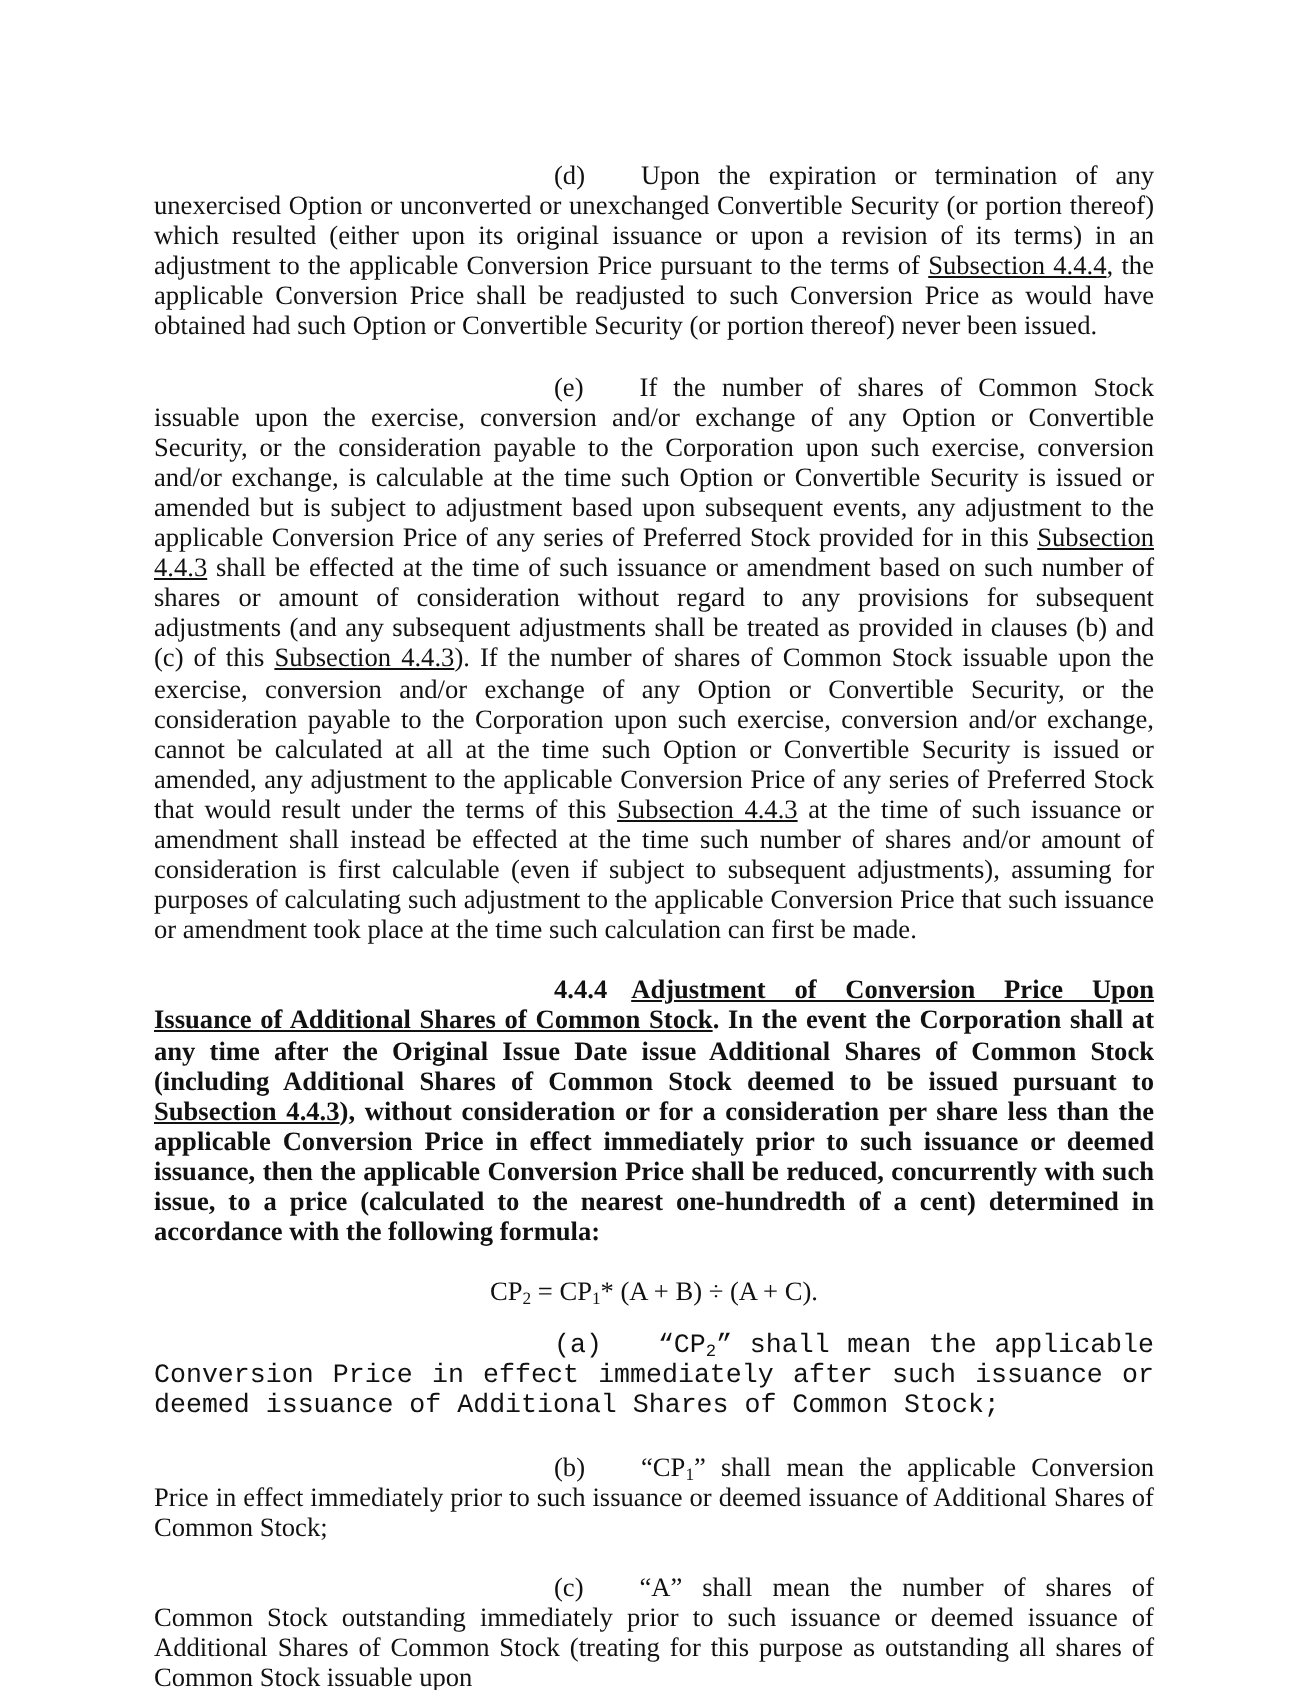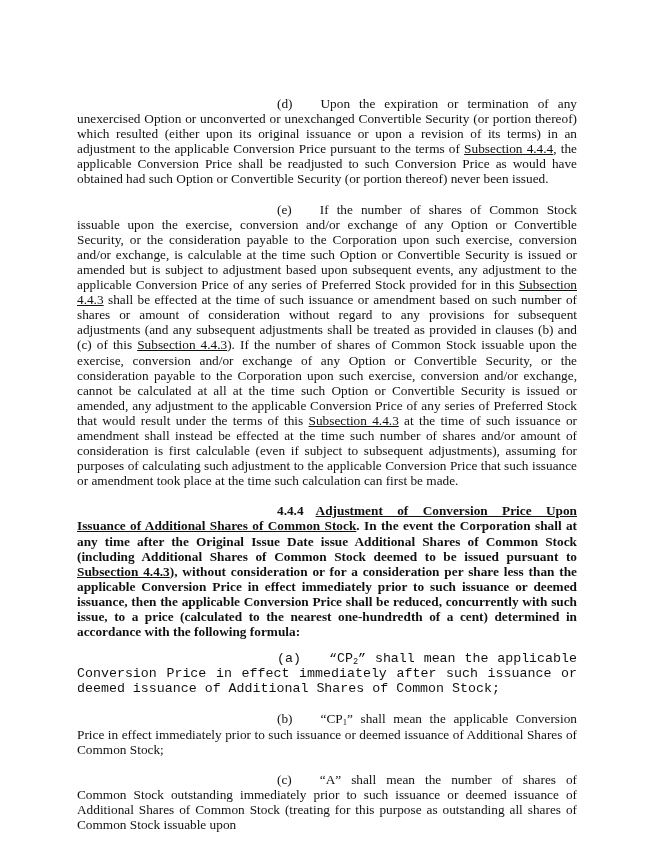--- a/index.html
+++ b/index.html
@@ -2,21 +2,21 @@
 <html><head>
 <meta charset="utf-8">
 <style>
   html, body { margin:0; padding:0; background:#ffffff; }
   body { width:653px; height:845px; overflow:hidden; position:relative; }
   .page { position:absolute; left:77px; top:80px; width:500px;
     font-family:"Liberation Serif", serif; font-size:13.3px; line-height:15.1px; color:#111; }
   .para { text-align:justify; margin:0; }
   .indent-heading { text-indent:200px; }
   .u { text-decoration:underline; }
-  .p-d { margin-top:16px; }
+  .p-d { margin-top:0; }
   .p-e { margin-top:15px; }
   .p-444 { margin-top:15px;font-weight:bold; }
   .formula { text-align:center; margin-top:15px; margin-bottom:0; text-indent:0; }
   .p-purp { margin-top:13px; }
   .p-a { margin-top:12px;font-family:Liberation Mono, monospace; }
   .p-b { margin-top:15px; }
   .p-c { margin-top:15px; }
   .tab { display:inline-block; width:28px; }
   sub { font-size:0.65em; vertical-align:-0.25em; line-height:0; }
 </style>
@@ -24,20 +24,21 @@
 <body>
 
 <div class="page">
 
   <p class="para indent-heading p-d"><span>(d)</span><span class="tab"></span><span>Upon the expiration or termination of any unexercised Option or unconverted or unexchanged Convertible Security (or portion thereof) which resulted (either upon its original issuance or upon a revision of its terms) in an adjustment to the applicable Conversion Price pursuant to the terms of </span><span class="u">Subsection 4.4.4</span><span>, the applicable Conversion Price shall be readjusted to such Conversion Price as would have obtained had such Option or Convertible Security (or portion thereof) never been issued.</span></p>
 
   <p class="para indent-heading p-e"><span>(e)</span><span class="tab"></span><span>If the number of shares of Common Stock issuable upon the exercise, conversion and/or exchange of any Option or Convertible Security, or the consideration payable to the Corporation upon such exercise, conversion and/or exchange, is calculable at the time such Option or Convertible Security is issued or amended but is subject to adjustment based upon subsequent events, any adjustment to the applicable Conversion Price of any series of Preferred Stock provided for in this </span><span class="u">Subsection 4.4.3</span><span> shall be effected at the time of such issuance or amendment based on such number of shares or amount of consideration without regard to any provisions for subsequent adjustments (and any subsequent adjustments shall be treated as provided in clauses (b) and (c) of this </span><span class="u">Subsection 4.4.3</span><span>).  If the number of shares of Common Stock issuable upon the exercise, conversion and/or exchange of any Option or Convertible Security, or the consideration payable to the Corporation upon such exercise, conversion and/or exchange, cannot be calculated at all at the time such Option or Convertible Security is issued or amended, any adjustment to the applicable Conversion Price of any series of Preferred Stock that would result under the terms of this </span><span class="u">Subsection 4.4.3</span><span> at the time of such issuance or amendment shall instead be effected at the time such number of shares and/or amount of consideration is first calculable (even if subject to subsequent adjustments), assuming for purposes of calculating such adjustment to the applicable Conversion Price that such issuance or amendment took place at the time such calculation can first be made.</span></p>
 
   <p class="para indent-heading p-444"><span>4.4.4</span><span class="tab" style="width:12px"></span><span class="u">Adjustment of Conversion Price Upon Issuance of Additional Shares of Common Stock</span><span>.  In the event the Corporation shall at any time after the Original Issue Date issue Additional Shares of Common Stock (including Additional Shares of Common Stock deemed to be issued pursuant to </span><span class="u">Subsection 4.4.3</span><span>), without consideration or for a consideration per share less than the applicable Conversion Price in effect immediately prior to such issuance or deemed issuance, then the applicable Conversion Price shall be reduced, concurrently with such issue, to a price (calculated to the nearest one-hundredth of a cent) determined in accordance with the following formula:</span></p>
 
+  <p class="para formula"><span>CP</span><sub>2</sub><span> = CP</span><sub>1</sub><span>*  (A + B) ÷ (A + C).</span></p>
 
 
   <p class="para indent-heading p-a"><span>(a)</span><span class="tab"></span><span>“CP</span><sub>2</sub><span>” shall mean the applicable Conversion Price in effect immediately after such issuance or deemed issuance of Additional Shares of Common Stock;</span></p>
 
   <p class="para indent-heading p-b"><span>(b)</span><span class="tab"></span><span>“CP</span><sub>1</sub><span>” shall mean the applicable Conversion Price in effect immediately prior to such issuance or deemed issuance of Additional Shares of Common Stock;</span></p>
 
   <p class="para indent-heading p-c"><span>(c)</span><span class="tab"></span><span>“A</span><span>” shall mean the number of shares of Common Stock outstanding immediately prior to such issuance or deemed issuance of Additional Shares of Common Stock (treating for this purpose as outstanding all shares of Common Stock issuable upon</span></p>
 
 </div>
 

